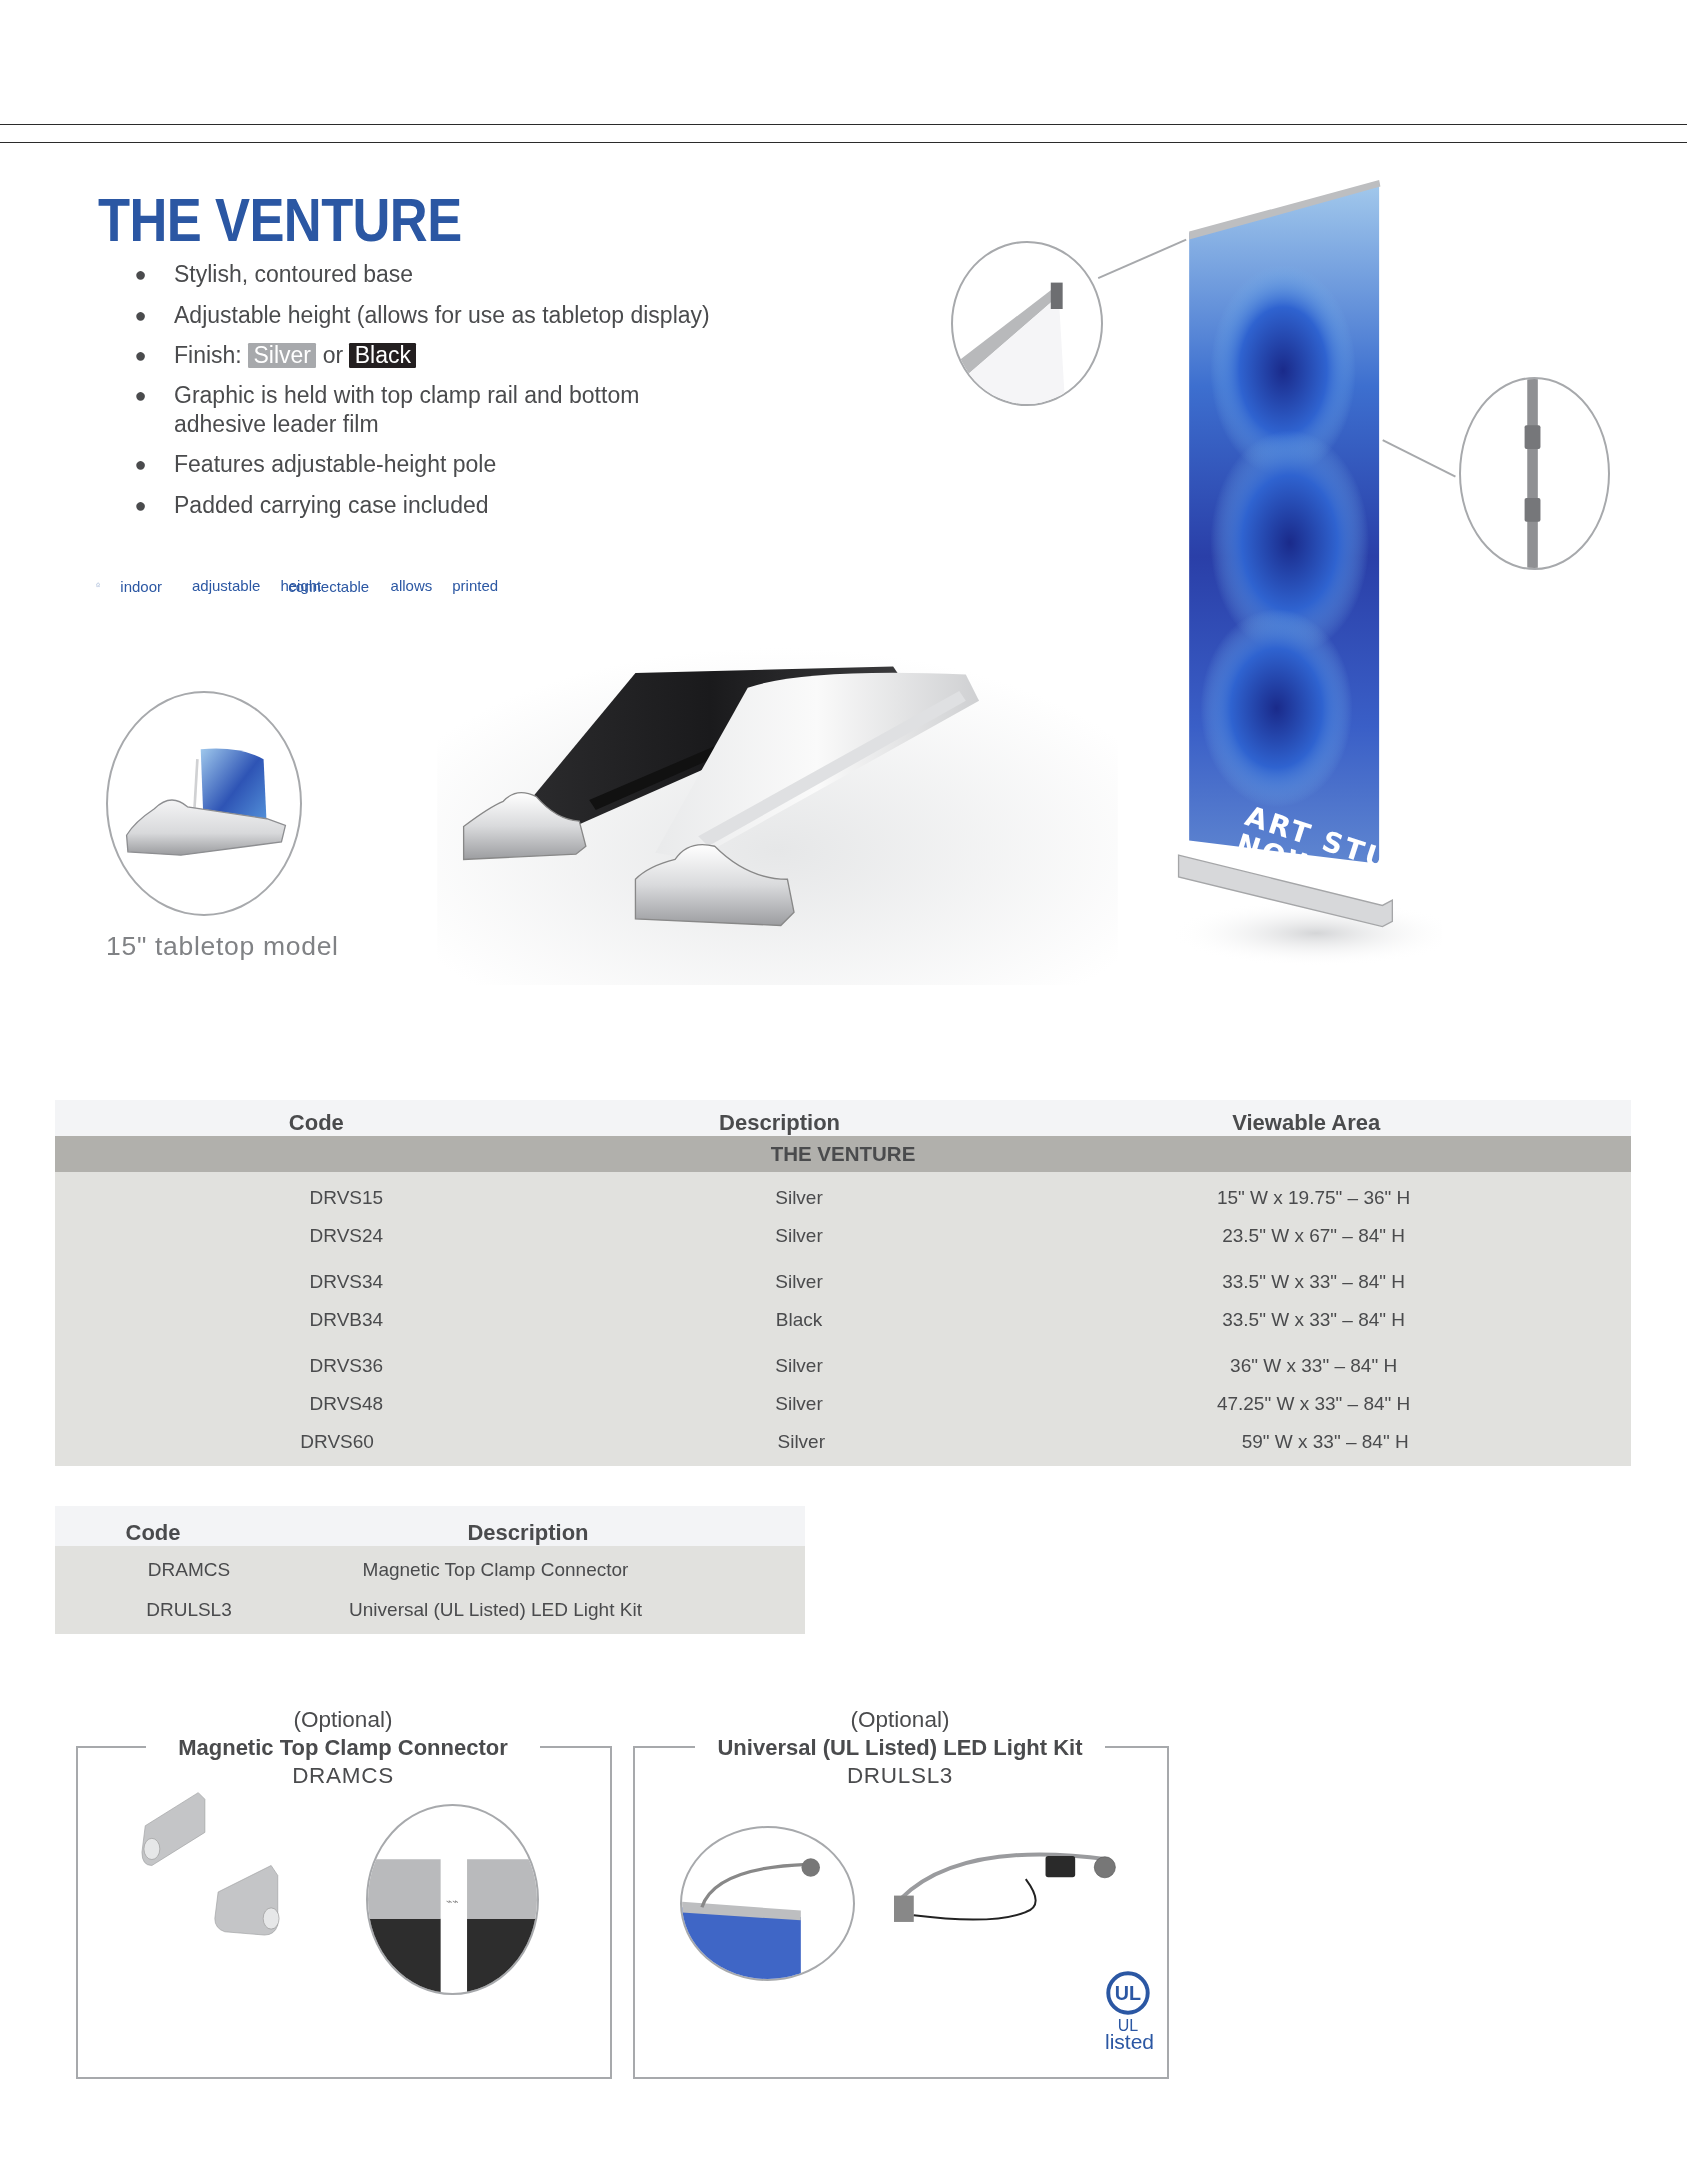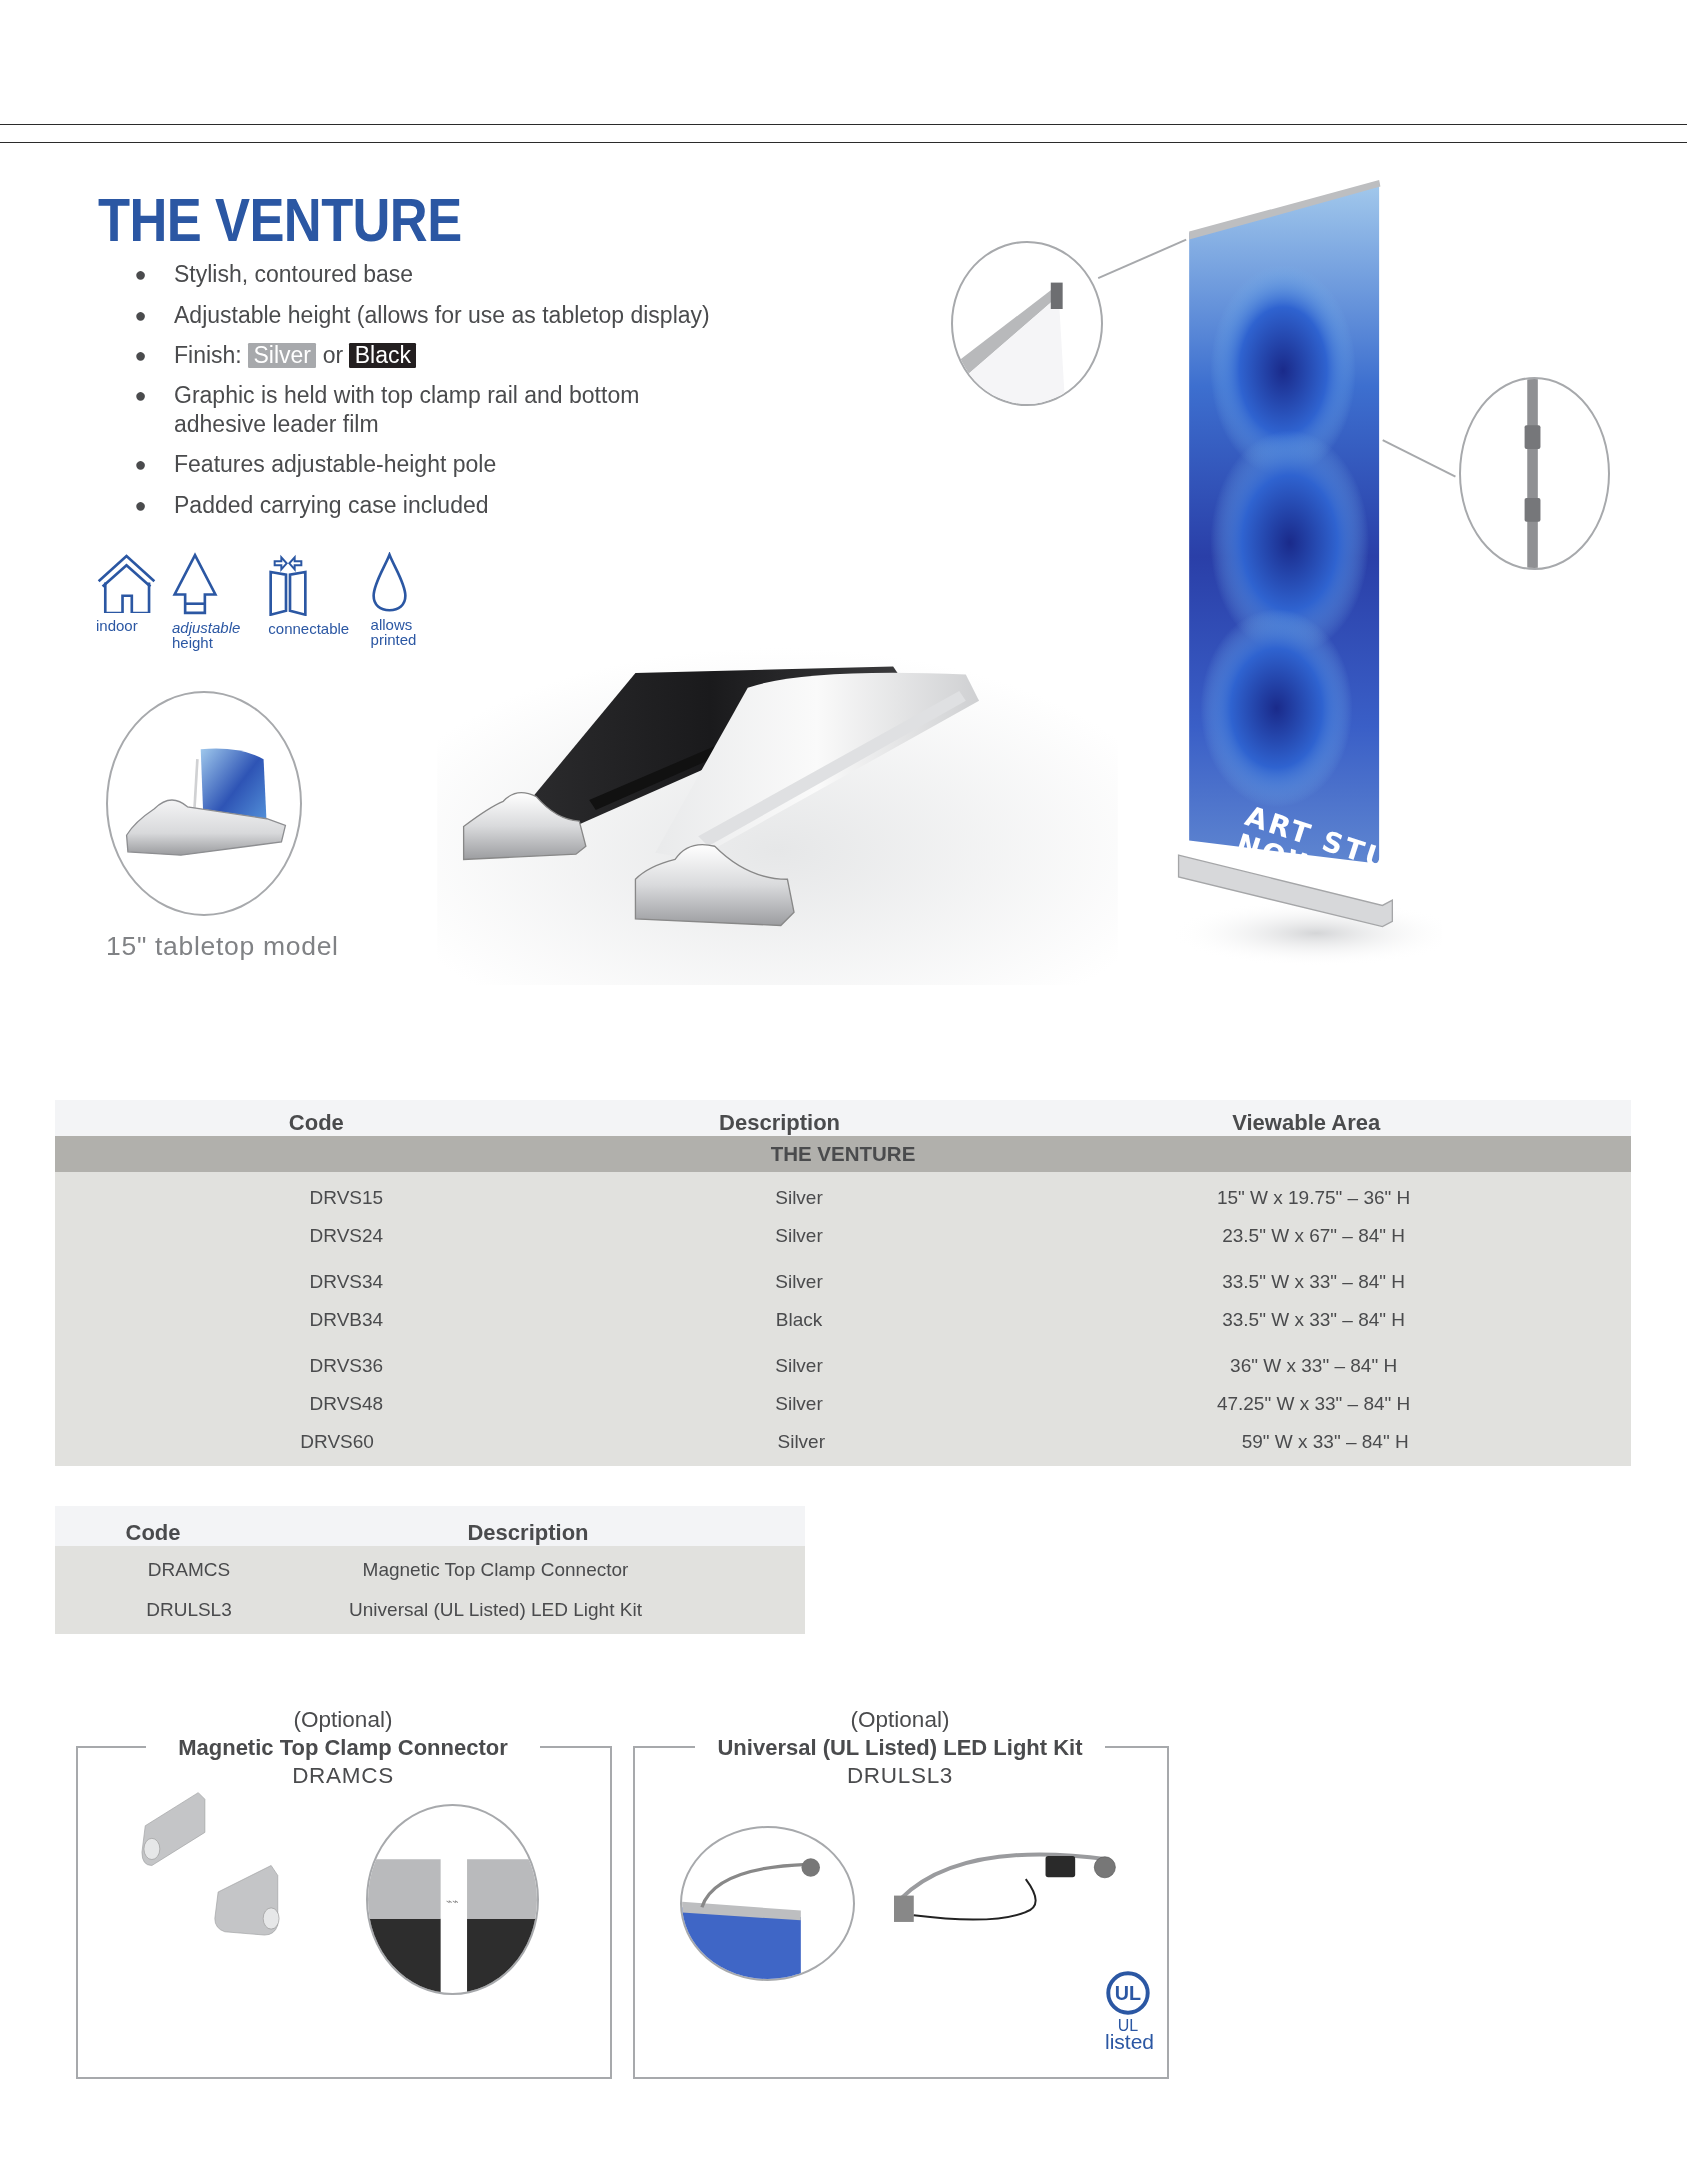--- a/index.html
+++ b/index.html
@@ -12,21 +12,21 @@
            font-weight: 700; font-size: 61px; color: #2b57a3; letter-spacing: -0.7px; transform: scaleX(0.86); transform-origin: left; }
 
   .features { position: absolute; left: 132px; top: 259px; width: 662px; list-style: none; }
   .features li { position: relative; padding-left: 42px; font-size: 23px; line-height: 30px; color: #4a4b4d; margin-bottom: 10.6px; transform-origin: left; }
   .features li .bullet { position: absolute; left: 2.6px; top: 0; font-size: 20px; color: #4a4b4d; }
   .chip { display: inline-block; padding: 0 5.3px; line-height: 25px; color: #fff; border-radius: 1.3px; }
   .chip.silver { background: #a7a9ac; }
   .chip.black { background: #231f20; }
 
   .icons { position: absolute; left: 96px; top: 552px; display: flex; gap: 0; }
-  .icon-item { display: flex; flex-direction: column; align-items: flex-start; color: #2b57a3; font-size: 15px; line-height: 16px; text-align: center; }
+  .icon-item { display: flex; flex-direction: row; align-items: center; color: #2b57a3; font-size: 15px; line-height: 16px; text-align: center; gap: 20px; }
   .icon-item svg { display: block; margin-bottom: 5.3px; }
 
   .circle { position: absolute; border: 2px solid #a7a9ac; border-radius: 50%; overflow: hidden; background: #fff; }
 
   .caption-tabletop { position: absolute; left: 106px; top: 931px; font-size: 26.5px; color: #808285; letter-spacing: 0.7px; }
 
   
   .tbl { position: absolute; font-family: "Liberation Sans", sans-serif; }
   .tbl .hdr { background: #f3f4f6; display: flex; align-items: flex-end; font-weight: 700; font-size: 22px; color: #4a4b4d; }
   .tbl .group { background: #b1b0ac; display: flex; align-items: center; justify-content: center; font-weight: 700; font-size: 20.5px; color: #4a4b4d; }
@@ -64,21 +64,21 @@
       <polyline points="10,52 46,20 82,52" fill="none" stroke="#2b57a3" stroke-width="4"></polyline>
       <path d="M14,46 V92 H40 V66 H54 V92 H80 V46" fill="none" stroke="#2b57a3" stroke-width="4"></path>
     </svg>
     <span>indoor</span>
   </div>
   <div class="icon-item" style="width:93px; margin-left:10px;">
     <svg width="46" height="64" viewBox="0 0 70 96">
       <path d="M35,4 L66,64 H50 V92 H20 V64 H4 Z" fill="none" stroke="#2b57a3" stroke-width="4"></path>
       <line x1="20" y1="78" x2="50" y2="78" stroke="#2b57a3" stroke-width="4"></line>
     </svg>
-    <span style="line-height:14.6px;font-style:italic;">adjustable</span>
+    <span style="line-height:14.6px;">adjustable</span>
     <span style="line-height:14.6px;">height</span>
   </div>
   <div class="icon-item" style="width:99px; margin-left:3.3px;">
     <svg width="40" height="64" viewBox="0 0 60 96">
       <path d="M4,30 L27,34 V88 L4,94 Z" fill="none" stroke="#2b57a3" stroke-width="4"></path>
       <path d="M56,30 L33,34 V88 L56,94 Z" fill="none" stroke="#2b57a3" stroke-width="4"></path>
       <path d="M10,14 H20 V8 L28,17 L20,26 V20 H10 Z" fill="none" stroke="#2b57a3" stroke-width="3"></path>
       <path d="M50,14 H40 V8 L32,17 L40,26 V20 H50 Z" fill="none" stroke="#2b57a3" stroke-width="3"></path>
     </svg>
     <span>connectable</span>

